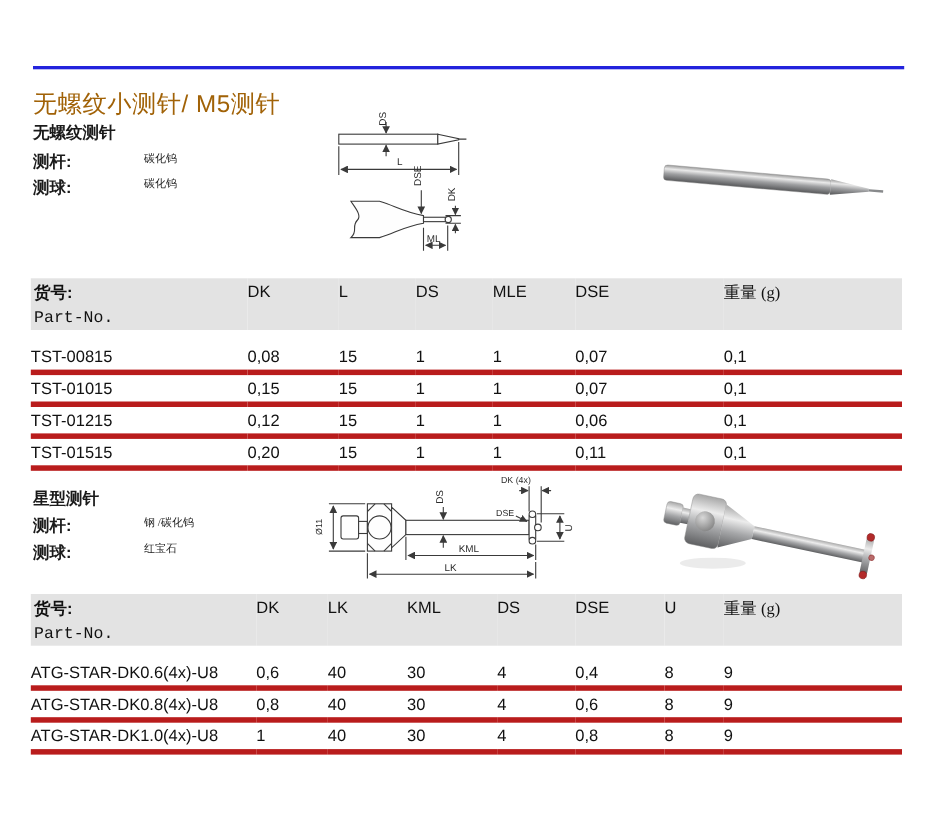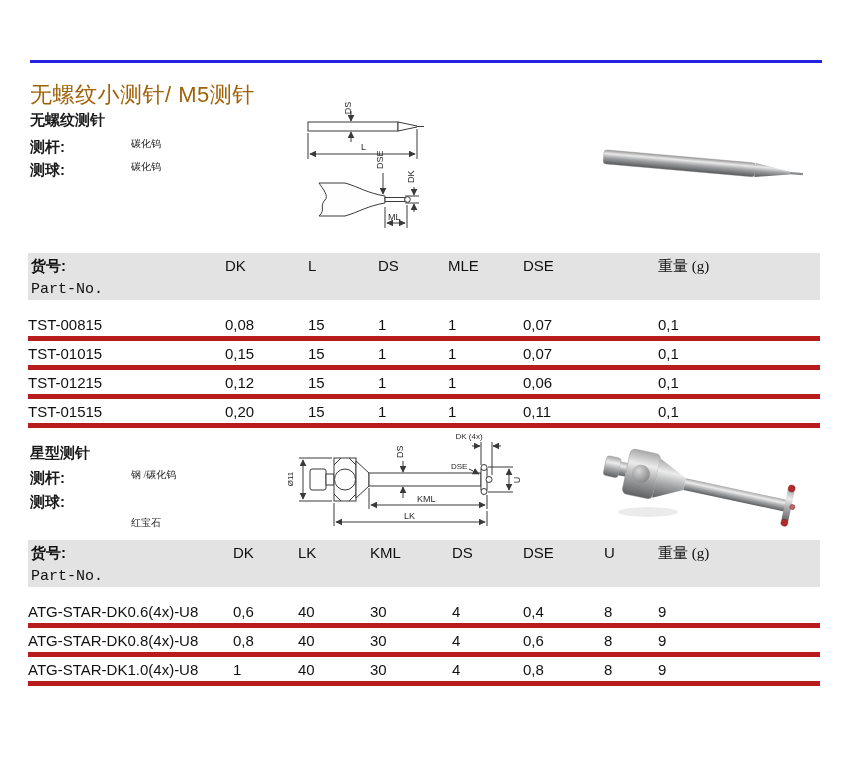--- a/index.html
+++ b/index.html
@@ -173,21 +173,21 @@
         <td>0,11</td>
         <td class="weight-cell">0,1</td>
       </tr>
     </tbody>
   </table>
 
   <div class="sec-heading" style="top:444px;">星型测针</div>
   <div class="spec-label" style="top:469px;">测杆:</div>
   <div class="spec-value" style="top:468px;">钢 /碳化钨</div>
   <div class="spec-label" style="top:493px;">测球:</div>
-  <div class="spec-value" style="top:516px;">红宝石</div>
+  <div class="spec-value" style="top:492px;">红宝石</div>
 
   <svg class="diagram" style="left:283px; top:425px;" width="242" height="110" viewBox="0 0 242 110">
     <defs>
       <marker id="a2" viewBox="0 0 10 10" refX="9" refY="5" markerWidth="7" markerHeight="7" orient="auto-start-reverse">
         <path d="M0,0 L10,5 L0,10 Z" fill="#3a3a3a"></path>
       </marker>
     </defs>
     <g stroke="#3a3a3a" stroke-width="1" fill="none">
 
       <line x1="49" y1="33" x2="16" y2="33"></line>

